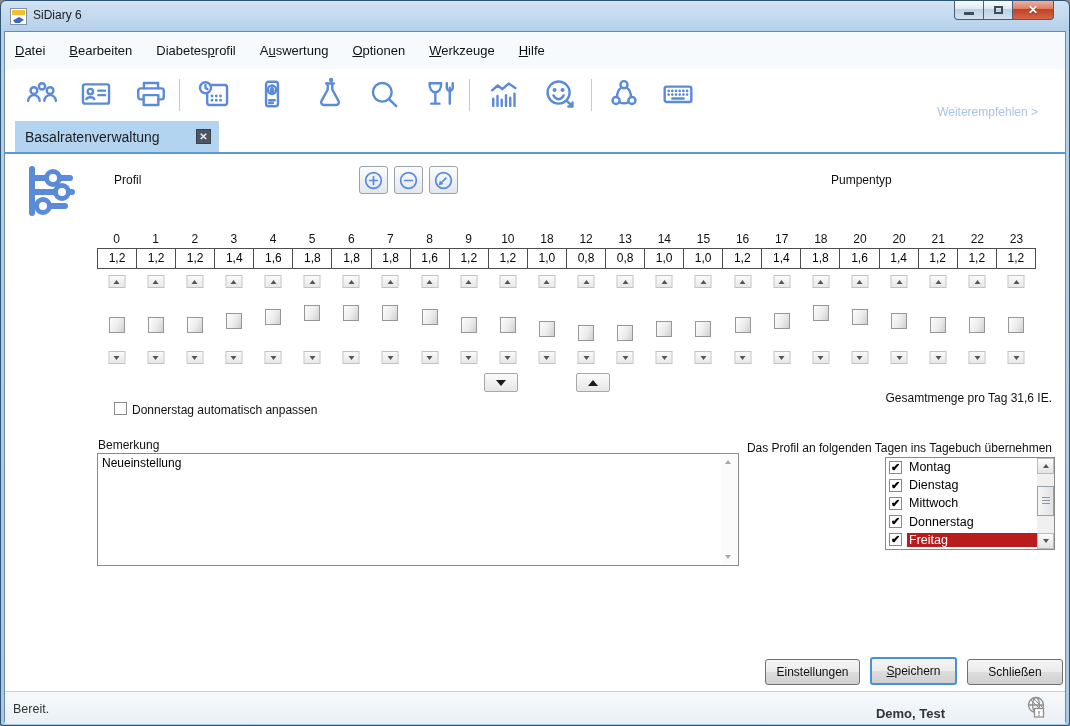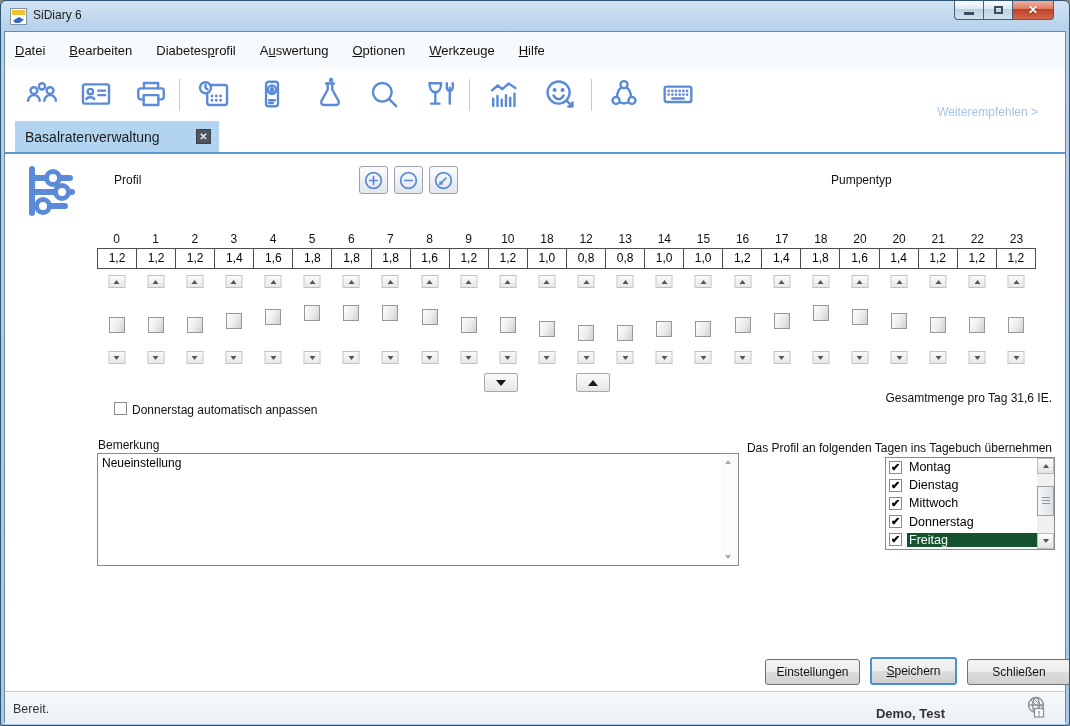--- a/index.html
+++ b/index.html
@@ -80,21 +80,21 @@
   .remark-box{position:absolute;left:96px;top:452px;width:642px;height:113px;border:1px solid #8a8a8a;background:#fff;}
   .remark-text{position:absolute;left:4px;top:2px;font-size:12px;color:#000;}
   .rm-scroll{position:absolute;right:1px;top:1px;bottom:1px;width:16px;background:#fbfbfb;}
   .rm-scroll .tri-up{position:absolute;top:5px;left:4px;border-bottom-color:#a8a8a8;}
   .rm-scroll .tri-down{position:absolute;bottom:5px;left:4px;border-top-color:#a8a8a8;}
   
   .daylist{position:absolute;left:884px;top:456px;width:170px;height:93px;border:1px solid #8a8a8a;background:#fff;}
   .day-item{position:relative;height:18.2px;display:flex;align-items:center;padding-left:3px;}
   .day-item .checkbox{margin-right:5px;flex:none;}
   .day-item .day-label{font-size:12.5px;color:#000;padding:0 2px;}
-  .day-item.selected .day-label{background:#14532d;color:#fff;flex:1;margin-right:17px;}
+  .day-item.selected .day-label{background:#b91c1c;color:#fff;flex:1;margin-right:17px;}
   .dl-scroll{position:absolute;right:0;top:0;bottom:0;width:17px;background:#f0f0f0;}
   .dl-btn{position:absolute;left:0;width:17px;height:16px;background:linear-gradient(#fdfdfd,#e3e3e3);border:1px solid #b8bcc0;
     display:flex;align-items:center;justify-content:center;}
   .dl-btn.up{top:0;}
   .dl-btn.down{bottom:0;}
   .dl-thumb{position:absolute;left:0;top:28px;width:17px;height:30px;border:1px solid #98a0a8;
     background:linear-gradient(90deg,#f4f5f6,#dfe3e6);display:flex;align-items:center;justify-content:center;}
   .grip{width:8px;height:8px;background:repeating-linear-gradient(to bottom,#8a98a4 0,#8a98a4 1px,transparent 1px,transparent 3px);}
   
   .btn{position:absolute;height:26px;border:1px solid #707070;border-radius:3px;font-size:12px;color:#111;
@@ -599,21 +599,21 @@
           <span class="grip"></span>
         </div>
       <div class="dl-btn down">
           <span class="tri-down"></span>
         </div>
     </div>
   </div>
 
   <div class="btn" style="left:764px;top:658px;width:95px">Einstellungen</div>
   <div class="btn focus" style="left:869px;top:656px;width:87px"><u>S</u>peichern</div>
-  <div class="btn" style="left:966px;top:658px;width:104px">Schließen</div>
+  <div class="btn" style="left:966px;top:658px;width:96px">Schließen</div>
 
   <div class="statusbar">
     <div class="status-left">Bereit.</div>
     <div class="status-user">Demo, Test</div>
     <div class="status-icon">
       <svg width="26" height="26" viewBox="0 0 26 26" fill="none" stroke="#8f8f8f" stroke-width="1.3">
         <circle cx="11" cy="10" r="7.5"></circle>
           <ellipse cx="11" cy="10" rx="3.4" ry="7.5"></ellipse>
           <path d="M3.5 10h15"></path>
         <path d="M5.5 4.5l11 11M8 3l10 10" stroke-width="1"></path>

